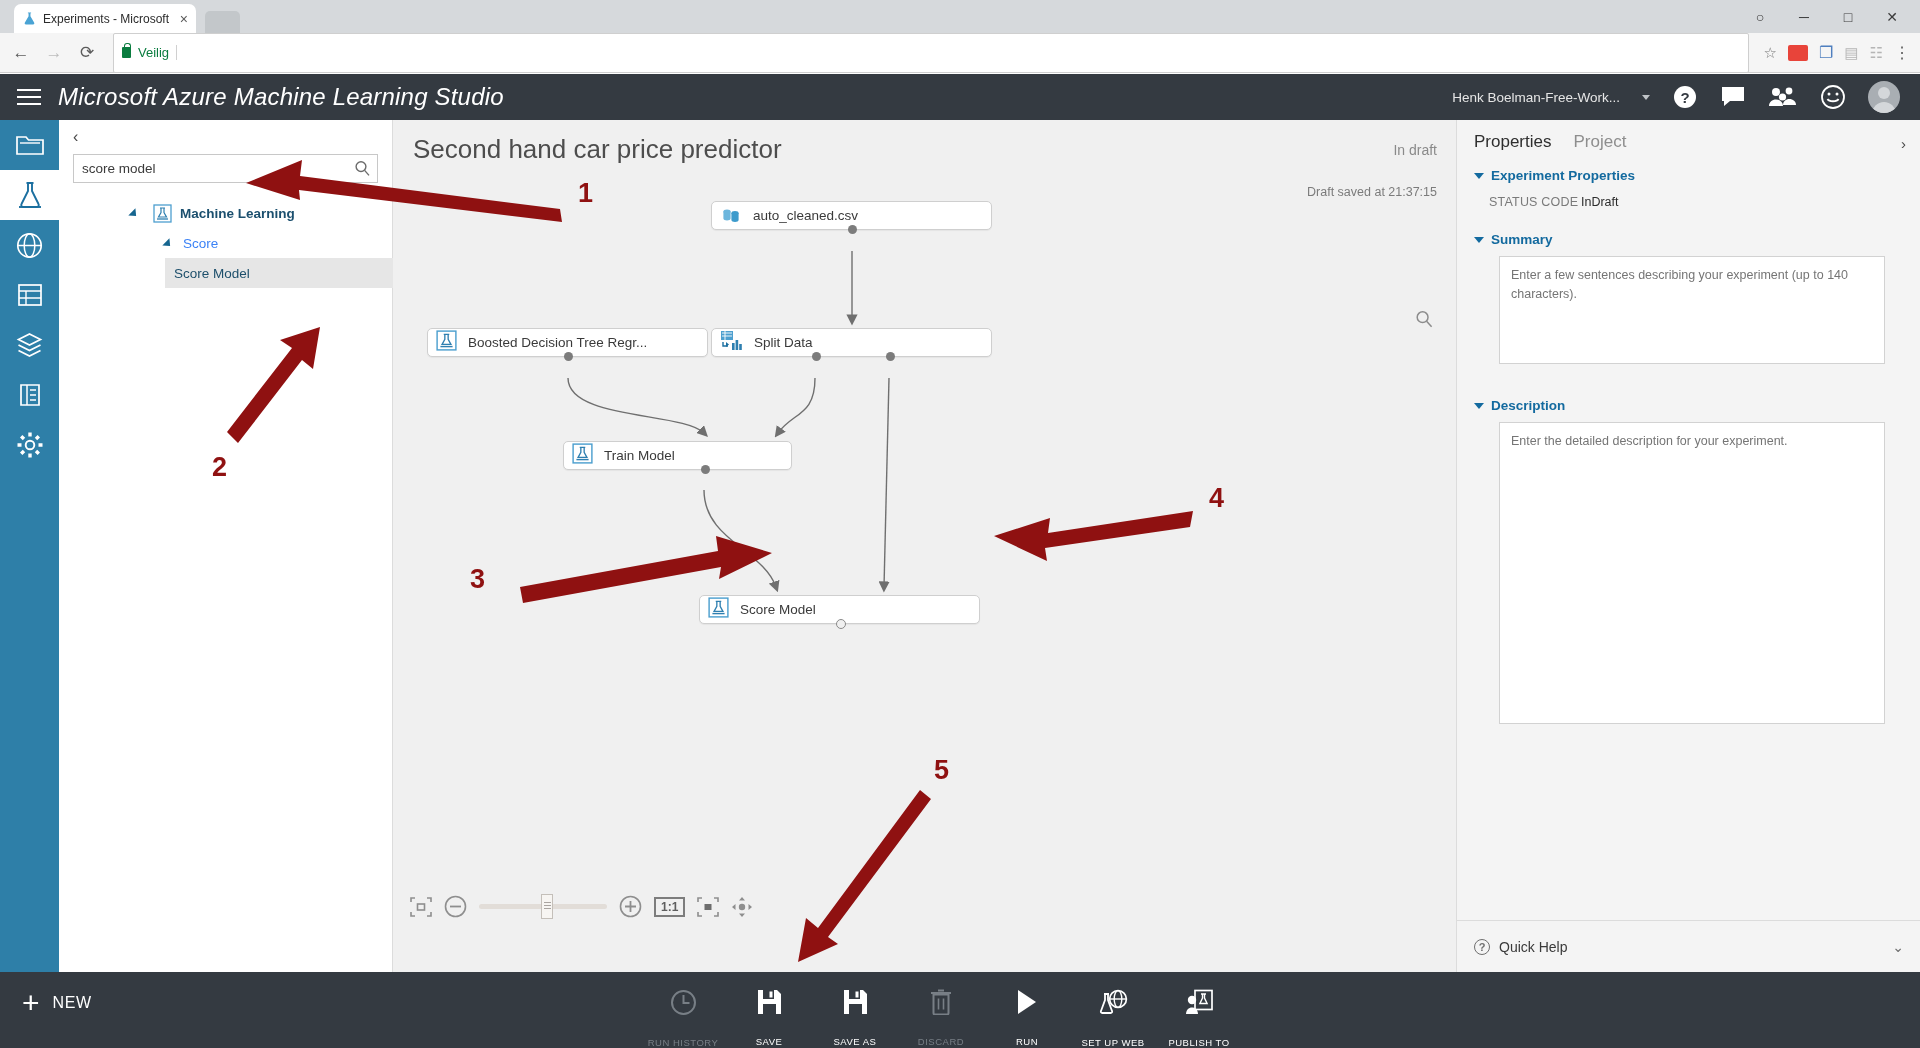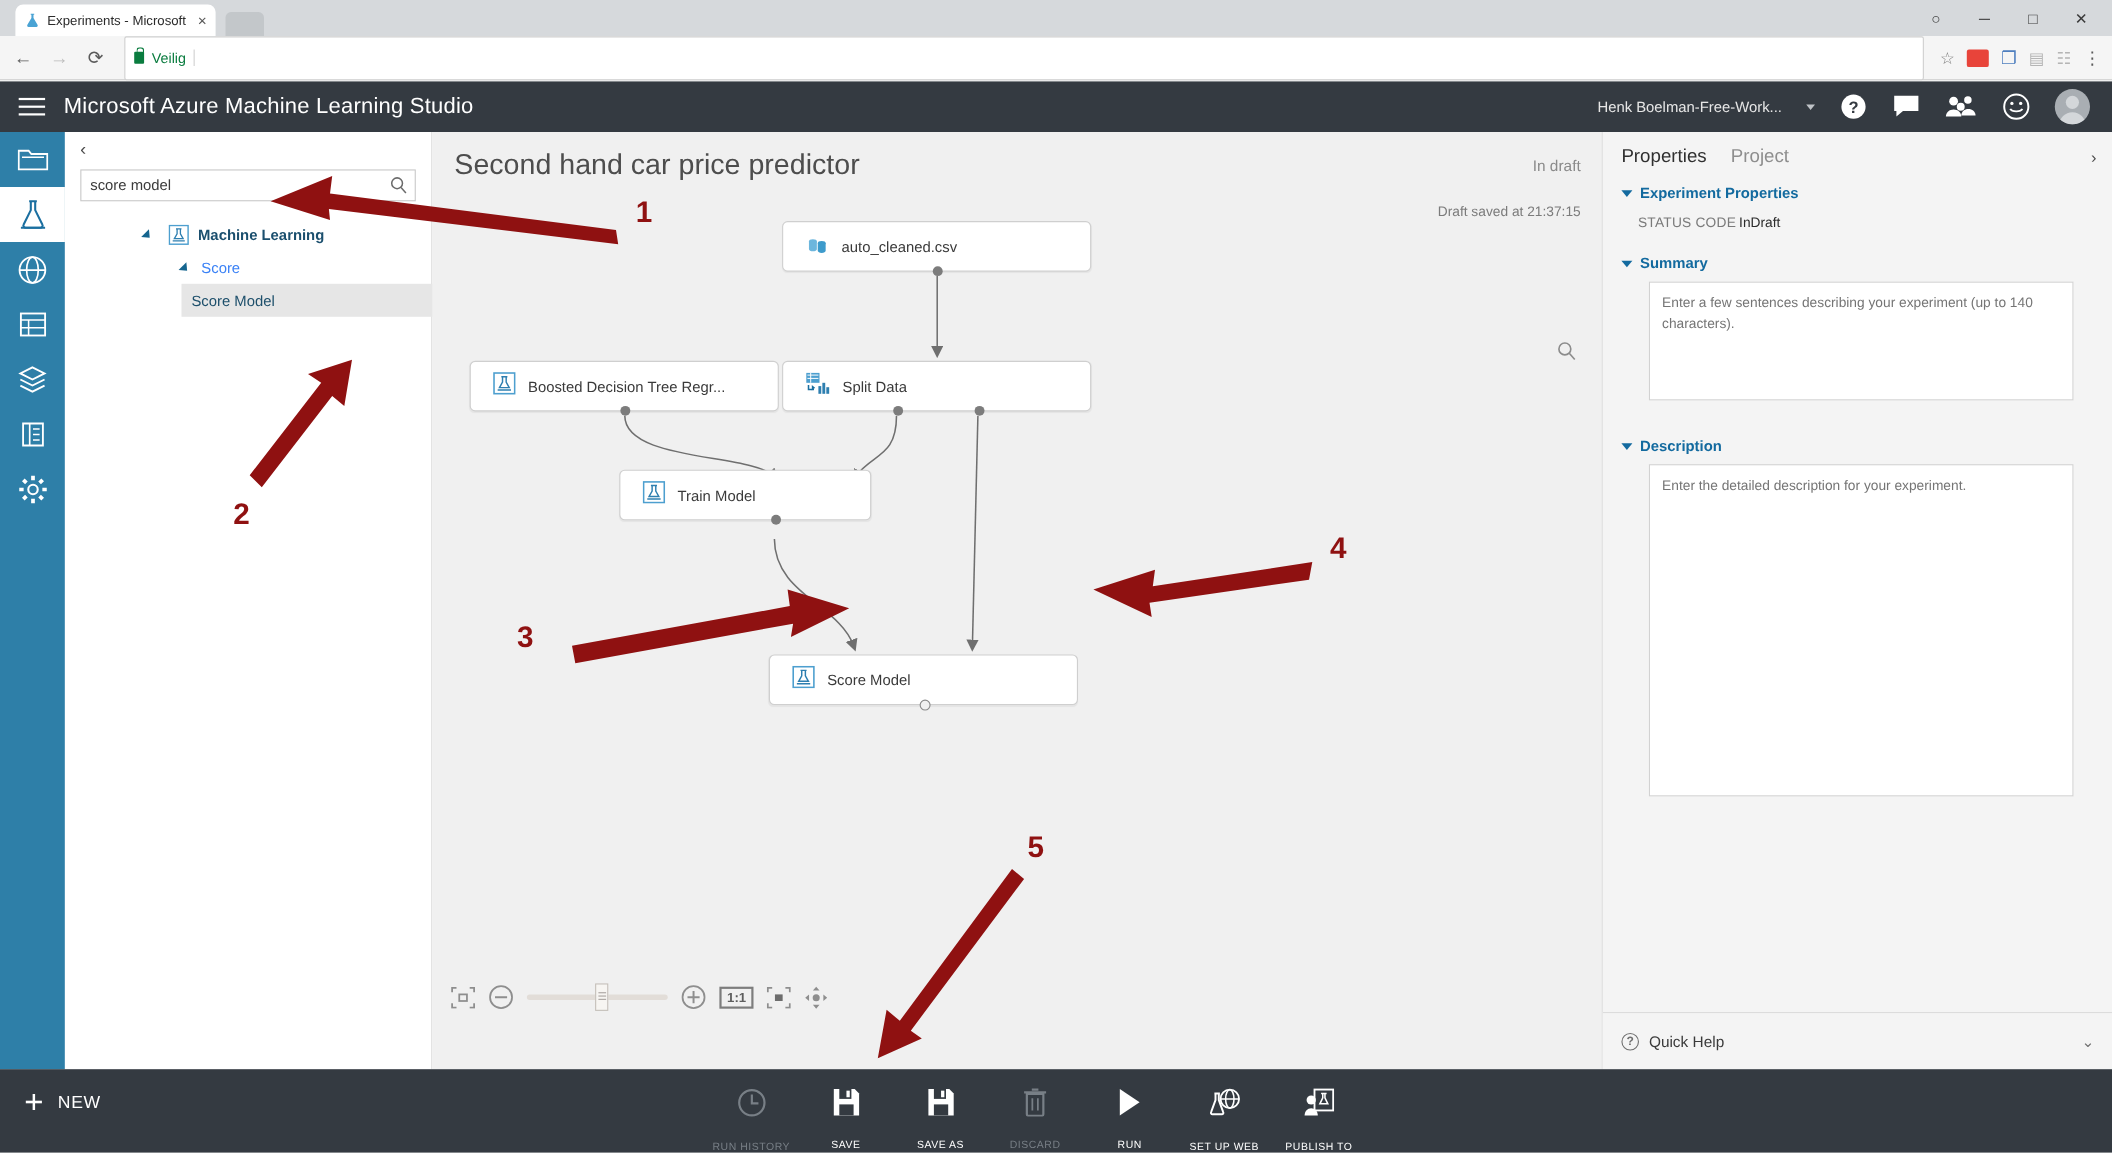--- a/index.html
+++ b/index.html
@@ -61,21 +61,21 @@
   .menu-dots { color:#5b5b5b; font-size:16px; letter-spacing:0; }
 
   
   .app-header {
     position:absolute; left:0; top:74px; width:1920px; height:46px;
     background:#343a41; display:flex; align-items:center;
   }
   .hamburger { width:58px; height:46px; display:flex; flex-direction:column;
     align-items:center; justify-content:center; gap:5px; }
   .hamburger span { width:24px; height:2px; background:#fff; display:block; }
-  .app-title { color:#ffffff; font-size:20px; font-weight:400; letter-spacing:.2px; }
+  .app-title { color:#ffffff; font-size:24px; font-weight:400; letter-spacing:.2px;font-style:italic; }
   .header-right { margin-left:auto; display:flex; align-items:center; gap:22px; padding-right:20px; }
   .account-name { color:#e6e6e6; font-size:13.5px; }
   .caret-dn { width:0;height:0;border-left:4px solid transparent;border-right:4px solid transparent;
     border-top:5px solid #bfc3c7; }
   .hdr-ico { color:#fff; display:flex; align-items:center; justify-content:center; }
   .avatar { width:32px;height:32px;border-radius:50%;background:#a9aeb3;position:relative;overflow:hidden;}
   .avatar:before{content:"";position:absolute;left:10px;top:6px;width:12px;height:12px;border-radius:50%;background:#d4d7da;}
   .avatar:after{content:"";position:absolute;left:4px;top:21px;width:24px;height:16px;border-radius:12px 12px 0 0;background:#d4d7da;}
 
   
@@ -117,22 +117,22 @@
     position:absolute; left:393px; top:120px; width:1063px; height:852px;
     background:#f0f0f0;
   }
   .exp-title { position:absolute; left:20px; top:14px; font-size:26px; color:#4d4d4d; font-weight:400; }
   .in-draft { position:absolute; right:19px; top:22px; font-size:14px; color:#8a8a8a; }
   .draft-saved { position:absolute; right:19px; top:170px; font-size:12.5px; color:#7b7b7b;
                  transform:translateY(-113px); }
   .canvas-search { position:absolute; right:22px; top:190px; color:#8c8c8c; font-size:18px; }
 
   .node {
-    position:absolute; height:46px; background:#fff; border:1px solid #cfcfcf;
-    border-radius:5px; display:flex; align-items:center; padding-left:20px; gap:11px;
+    position:absolute; height:29px; background:#fff; border:1px solid #cfcfcf;
+    border-radius:5px; display:flex; align-items:center; padding-left:8px; gap:11px;
     box-shadow:0 1px 1px rgba(0,0,0,.05);
   }
   .node-label { font-size:13.5px; color:#3a3a3a; white-space:nowrap; }
   .port { position:absolute; width:9px; height:9px; border-radius:50%; background:#7c7c7c; }
   .port.out-open { background:#f0f0f0; border:1.5px solid #8a8a8a; width:10px; height:10px; }
 
   .wires { position:absolute; left:0; top:0; width:1063px; height:852px; pointer-events:none; }
 
   
   .zoom-bar { position:absolute; left:17px; bottom:54px; display:flex; align-items:center; gap:12px; }
@@ -425,21 +425,21 @@
           <rect x="12" y="13" width="2.6" height="7" fill="#2e7fb0"></rect>
           <rect x="15.6" y="10" width="2.6" height="10" fill="#2e7fb0"></rect>
           <rect x="19.2" y="14" width="2.6" height="6" fill="#2e7fb0"></rect>
         </svg>
     </span>
     <span class="node-label">Split Data</span>
     <span class="port" style="left:100px;bottom:-5px;"></span>
     <span class="port" style="left:174px;bottom:-5px;"></span>
   </div>
 
-  <div class="node" style="left:170px;top:307px;width:229px;text-align:center;">
+  <div class="node" style="left:170px;top:321px;width:229px;text-align:center;">
     <span>
       <svg width="21" height="21" viewBox="0 0 19 19">
           <rect x="1" y="1" width="17" height="17" fill="none" stroke="#4d9fcf" stroke-width="1.3"></rect>
           <path d="M7 4h5M8 4v4.5L5.5 13h8L11 8.5V4" fill="none" stroke="#2e7fb0" stroke-width="1.2"></path>
           <path d="M4 15h11" stroke="#2e7fb0" stroke-width="1.3"></path>
         </svg>
     </span>
     <span class="node-label">Train Model</span>
     <span class="port" style="left:137px;bottom:-5px;"></span>
   </div>

